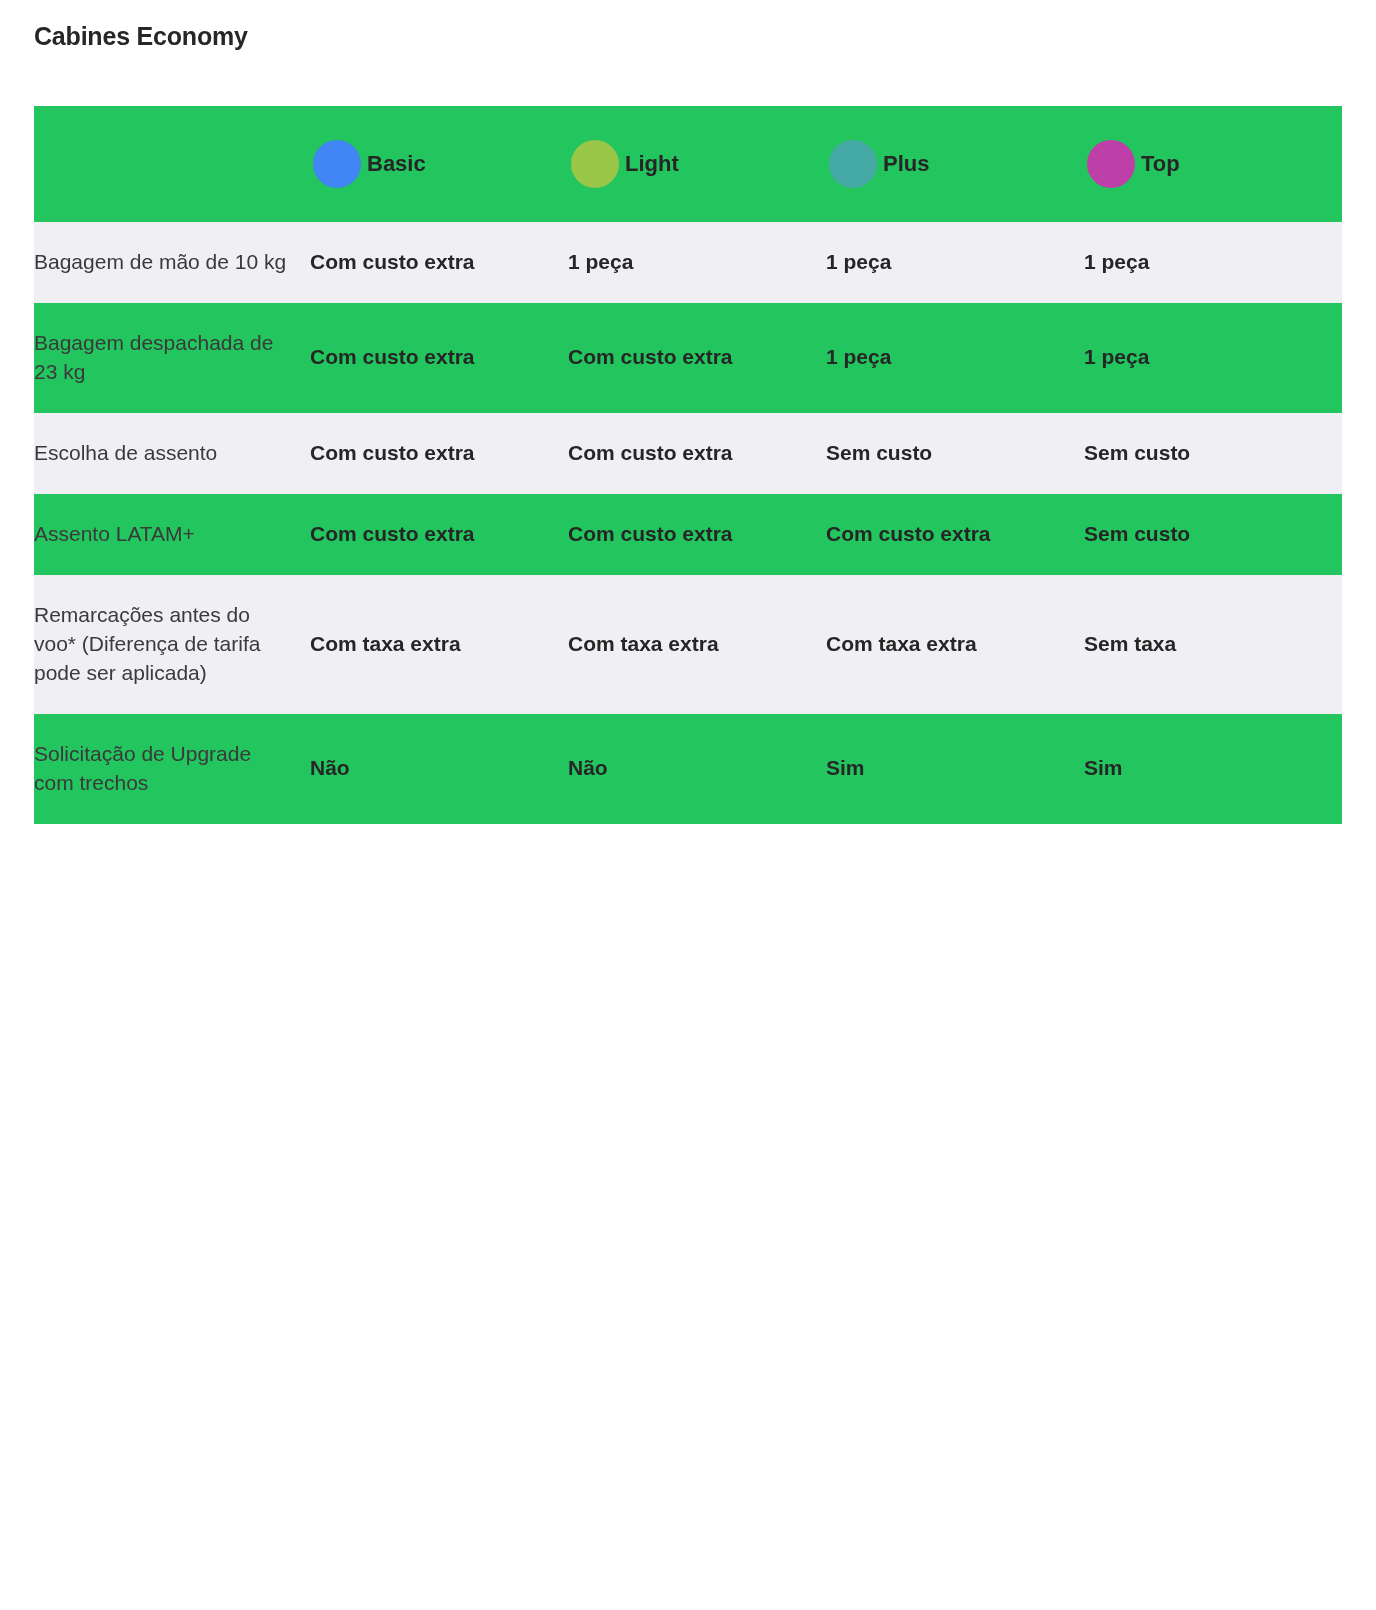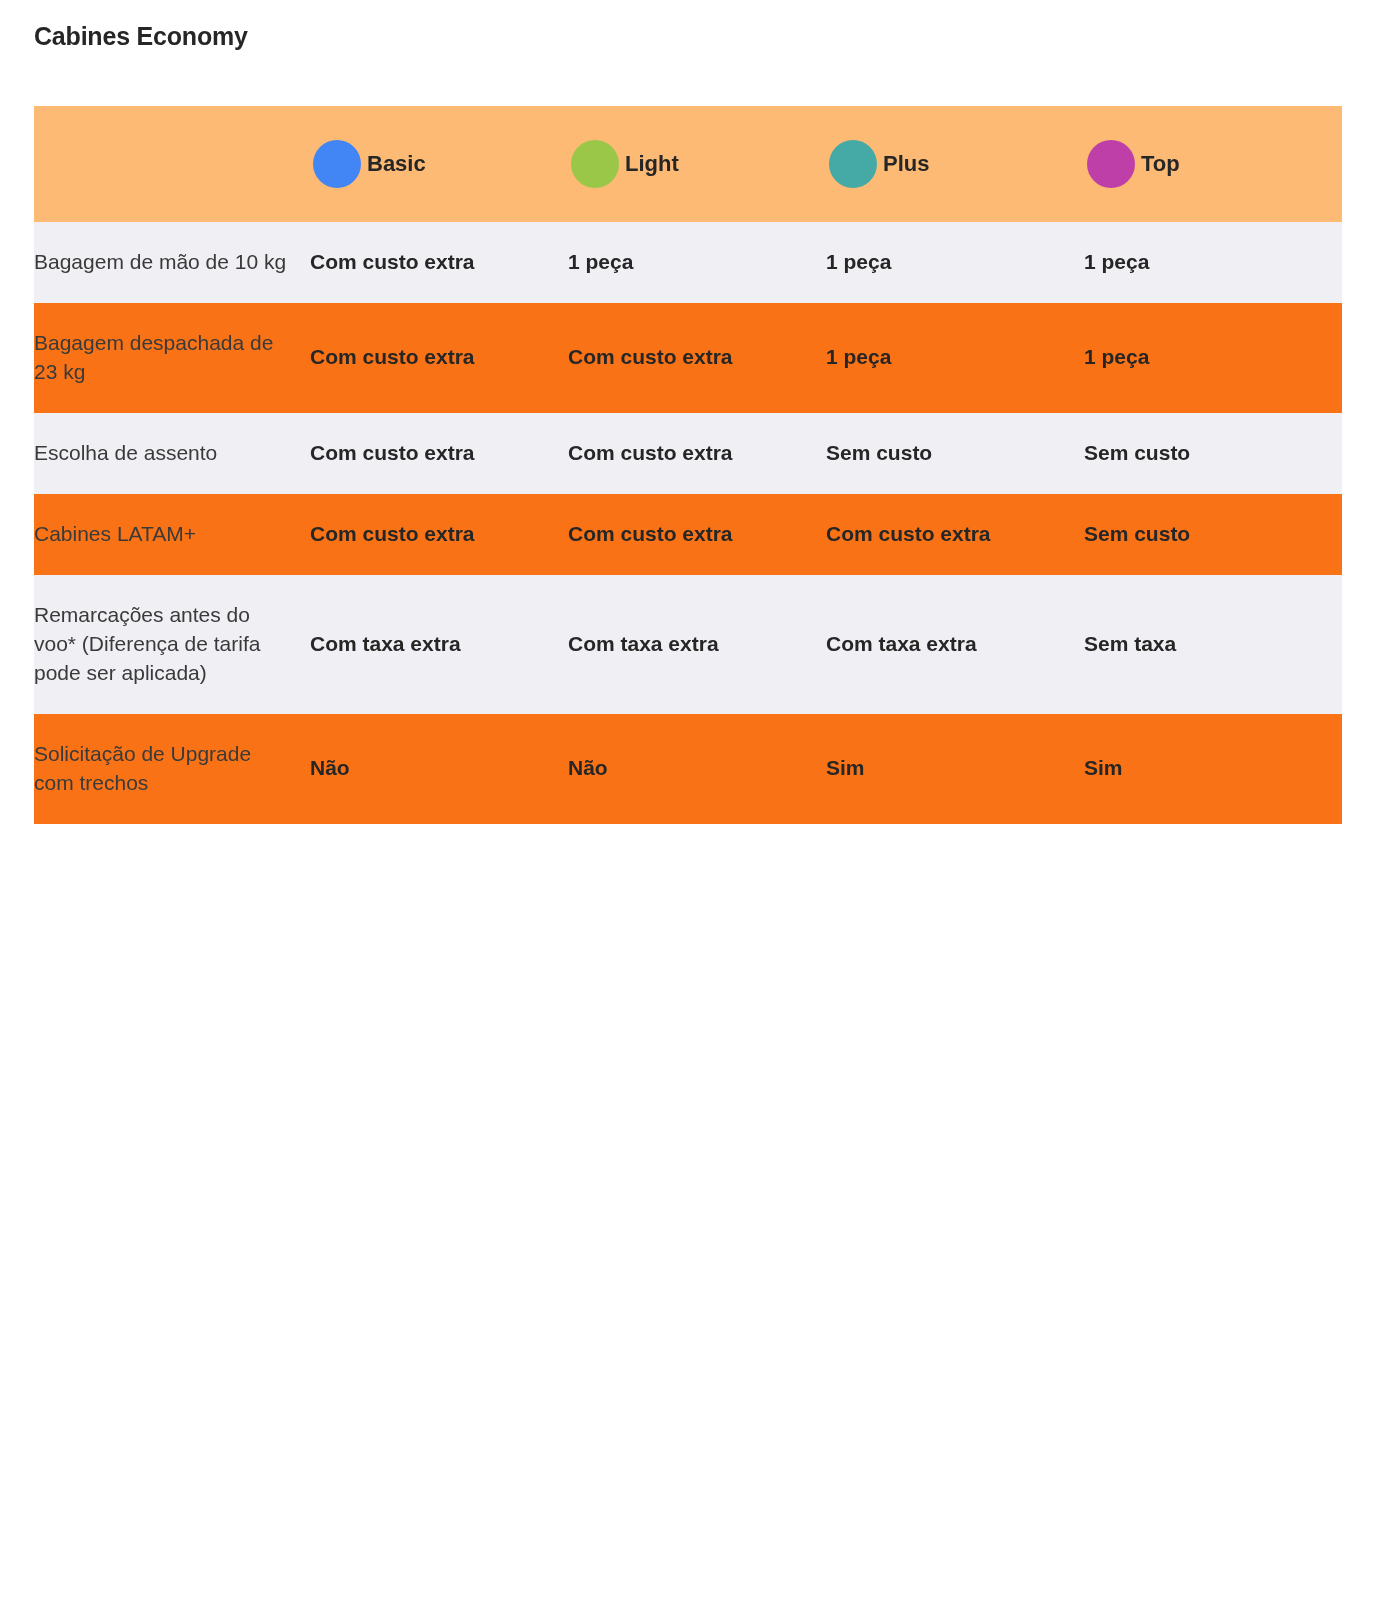--- a/index.html
+++ b/index.html
@@ -40,21 +40,21 @@
     table-layout: fixed;
   }
   .compare-table col.c-feature { width: 276px; }
   .compare-table col.c-cabin   { width: 258px; }
 
   .compare-table thead th {
     border: 0;
     padding: 0;
     height: 116px;
     vertical-align: middle;
-    background: #fdba74;
+    background: #22c55e;
   }
   .head-cell {
     display: flex;
     align-items: center;
     gap: 6px;
     padding-left: 3px;
   }
   .cabin-dot {
     width: 48px;
     height: 48px;
@@ -62,21 +62,21 @@
     flex: 0 0 48px;
     display: block;
   }
   .cabin-name {
     font-size: 22px;
     font-weight: bold;
     color: #262626;
     white-space: nowrap;
   }
 
-  .compare-table tbody tr { background: #f97316; }
+  .compare-table tbody tr { background: #22c55e; }
   .compare-table tbody tr.shaded { background: #f0eff4; }
 
   .compare-table tbody td {
     border: 0;
     padding: 26px 14px 26px 0;
     vertical-align: middle;
     font-size: 21px;
     line-height: 1.38;
   }
   td.feature-cell {
@@ -152,21 +152,21 @@
           <td class="value-cell">1 peça</td>
         </tr>
         <tr class="shaded">
           <td class="feature-cell">Escolha de assento</td>
           <td class="value-cell">Com custo extra</td>
           <td class="value-cell">Com custo extra</td>
           <td class="value-cell">Sem custo</td>
           <td class="value-cell">Sem custo</td>
         </tr>
         <tr>
-          <td class="feature-cell">Cabines LATAM+</td>
+          <td class="feature-cell">Assento LATAM+</td>
           <td class="value-cell">Com custo extra</td>
           <td class="value-cell">Com custo extra</td>
           <td class="value-cell">Com custo extra</td>
           <td class="value-cell">Sem custo</td>
         </tr>
         <tr class="shaded">
           <td class="feature-cell">Remarcações antes do voo* (Diferença de tarifa pode ser aplicada)</td>
           <td class="value-cell">Com taxa extra</td>
           <td class="value-cell">Com taxa extra</td>
           <td class="value-cell">Com taxa extra</td>

